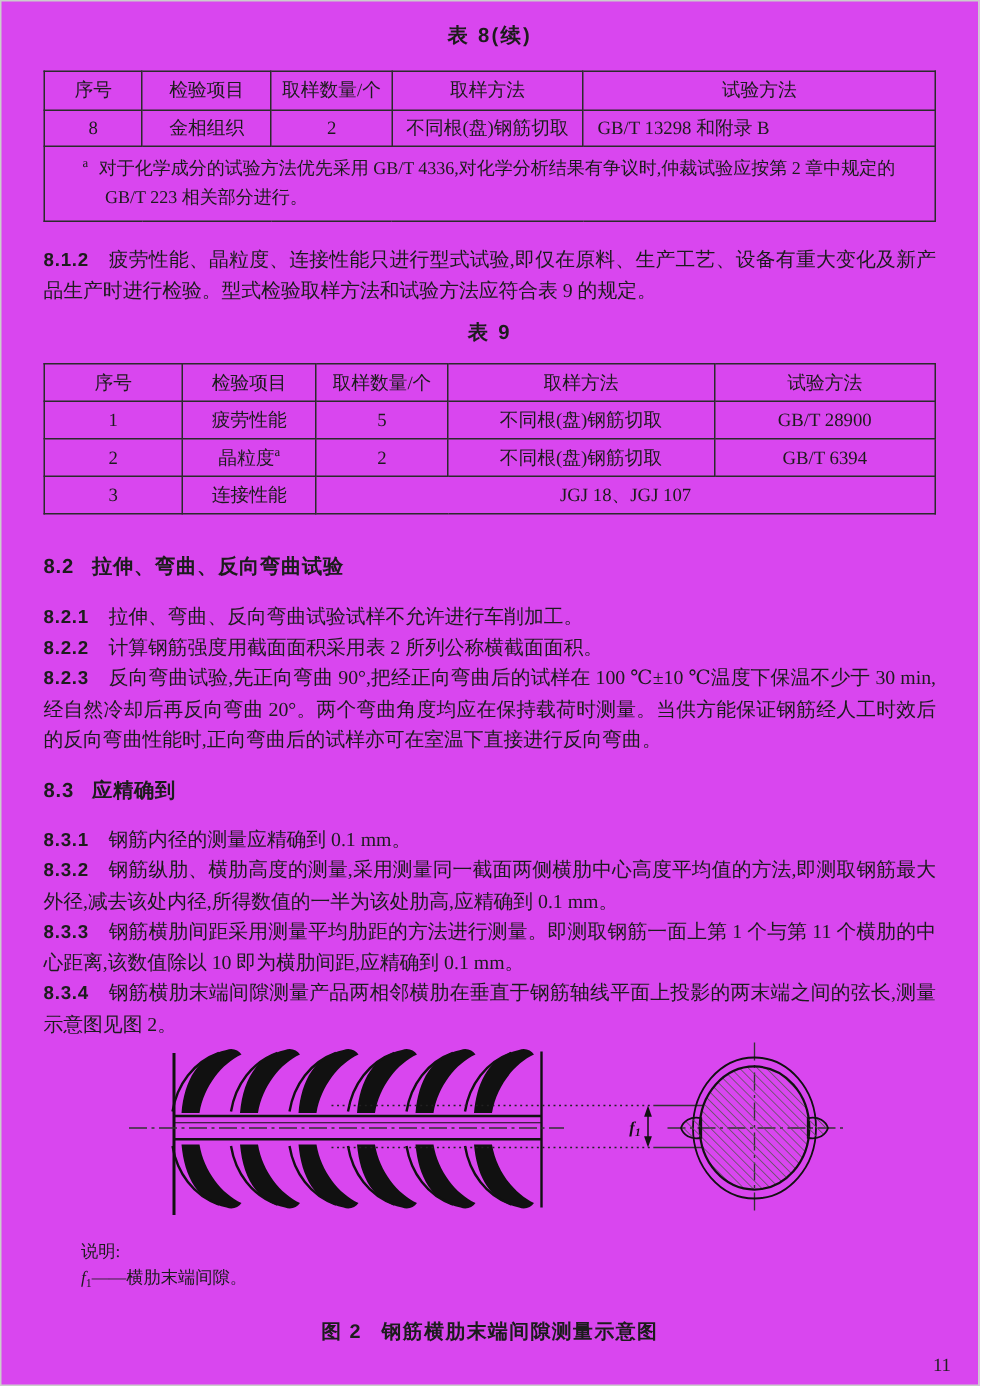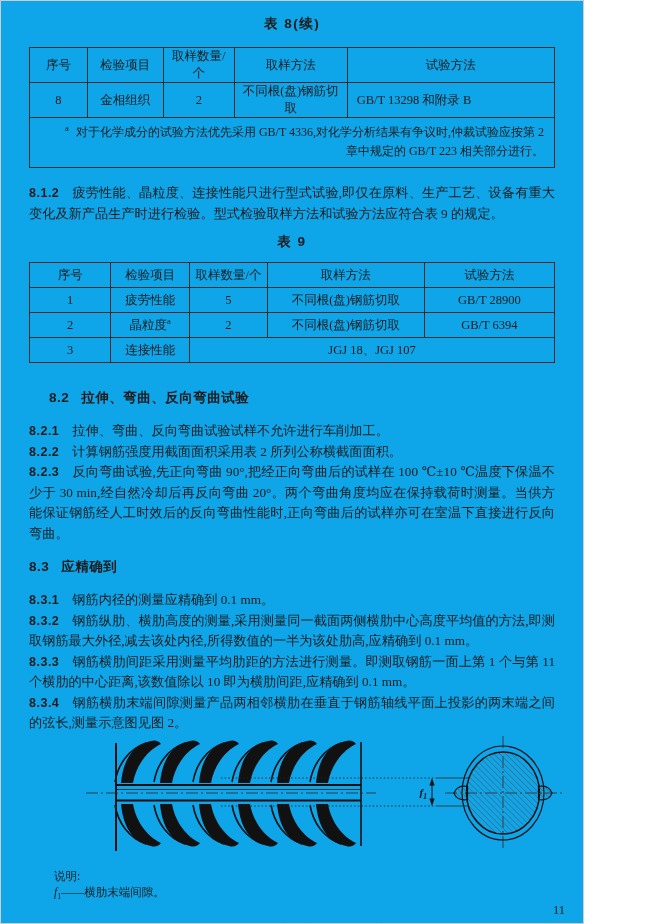--- a/index.html
+++ b/index.html
@@ -1,53 +1,53 @@
 <!DOCTYPE html>
 <html><head>
 <meta charset="utf-8">
 <style>
   html,body{margin:0;padding:0;background:#fff;}
   .page{
-    width:584px;height:924px;box-sizing:border-box;position:relative;
-    background:#0ea5e9;border:1px solid #cccccc;
+    width:653px;height:924px;box-sizing:border-box;position:relative;
+    background:#d946ef;border:1px solid #cccccc;
     padding:13px 28px 0 28px;overflow:hidden;
     font-family:"Liberation Serif","DejaVu Serif",serif;color:#1c1c1c;
   }
   .table-title{
     text-align:center;font-family:"Liberation Sans","DejaVu Sans",sans-serif;
     font-weight:bold;font-size:13.5px;letter-spacing:1.5px;height:18px;line-height:18px;
   }
   .t8-title{margin:1px 0 14px 0;}
   .t9-title{margin:9px 0 11px 0;}
   table{width:100%;border-collapse:collapse;table-layout:fixed;font-size:12.5px;color:#1c1c1c;}
   table{border:1.6px solid #1f1f1f;}
   th,td{border:0.8px solid #2b2b2b;text-align:center;font-weight:normal;padding:0 2px;}
   .t8 th{height:25px;}
   .t8 td{height:23px;}
   .t9 th{height:24px;}
   .t9 td{height:24px;}
   td.al{text-align:left;padding-left:9px;}
   td.note-cell{
-    text-align:right;padding:5px 10px 6px 40px;text-indent:-15px;
+    text-align:left;padding:5px 10px 6px 40px;text-indent:-15px;
     line-height:19px;font-size:12px;height:auto;
   }
   sup.nm{font-size:8.5px;line-height:0;margin-right:7px;}
   sup.cm{font-size:8.5px;line-height:0;}
   .clause{margin:0;text-align:justify;font-size:13.2px;line-height:20.5px;}
   .m812{margin-top:15px;}
   .m821{margin-top:14px;}
   .cnum{
     font-family:"Liberation Sans","DejaVu Sans",sans-serif;font-weight:bold;
     font-size:12.5px;margin-right:13px;letter-spacing:0.5px;
   }
   .sec-heading{
     font-family:"Liberation Sans","DejaVu Sans",sans-serif;font-weight:bold;
     font-size:13.5px;margin:0;height:18px;line-height:18px;letter-spacing:0.5px;
   }
-  .h82{margin-top:26px;margin-left:20px;}
+  .h82{margin-top:26px;}
   .h83{margin-top:14px;}
   .sec-heading .snum{margin-right:12px;}
   .figure-wrap{margin-top:1px;height:131px;font-weight:bold;}
   .legend{font-size:11.5px;line-height:16.5px;margin-top:2px;margin-left:25px;}
   .legend i{font-family:"Liberation Serif",serif;}
   .legend sub{font-size:8px;}
   .fig-caption{
     text-align:center;font-family:"Liberation Sans","DejaVu Sans",sans-serif;
     font-weight:bold;font-size:13.2px;margin-top:15px;letter-spacing:1px;
   }

